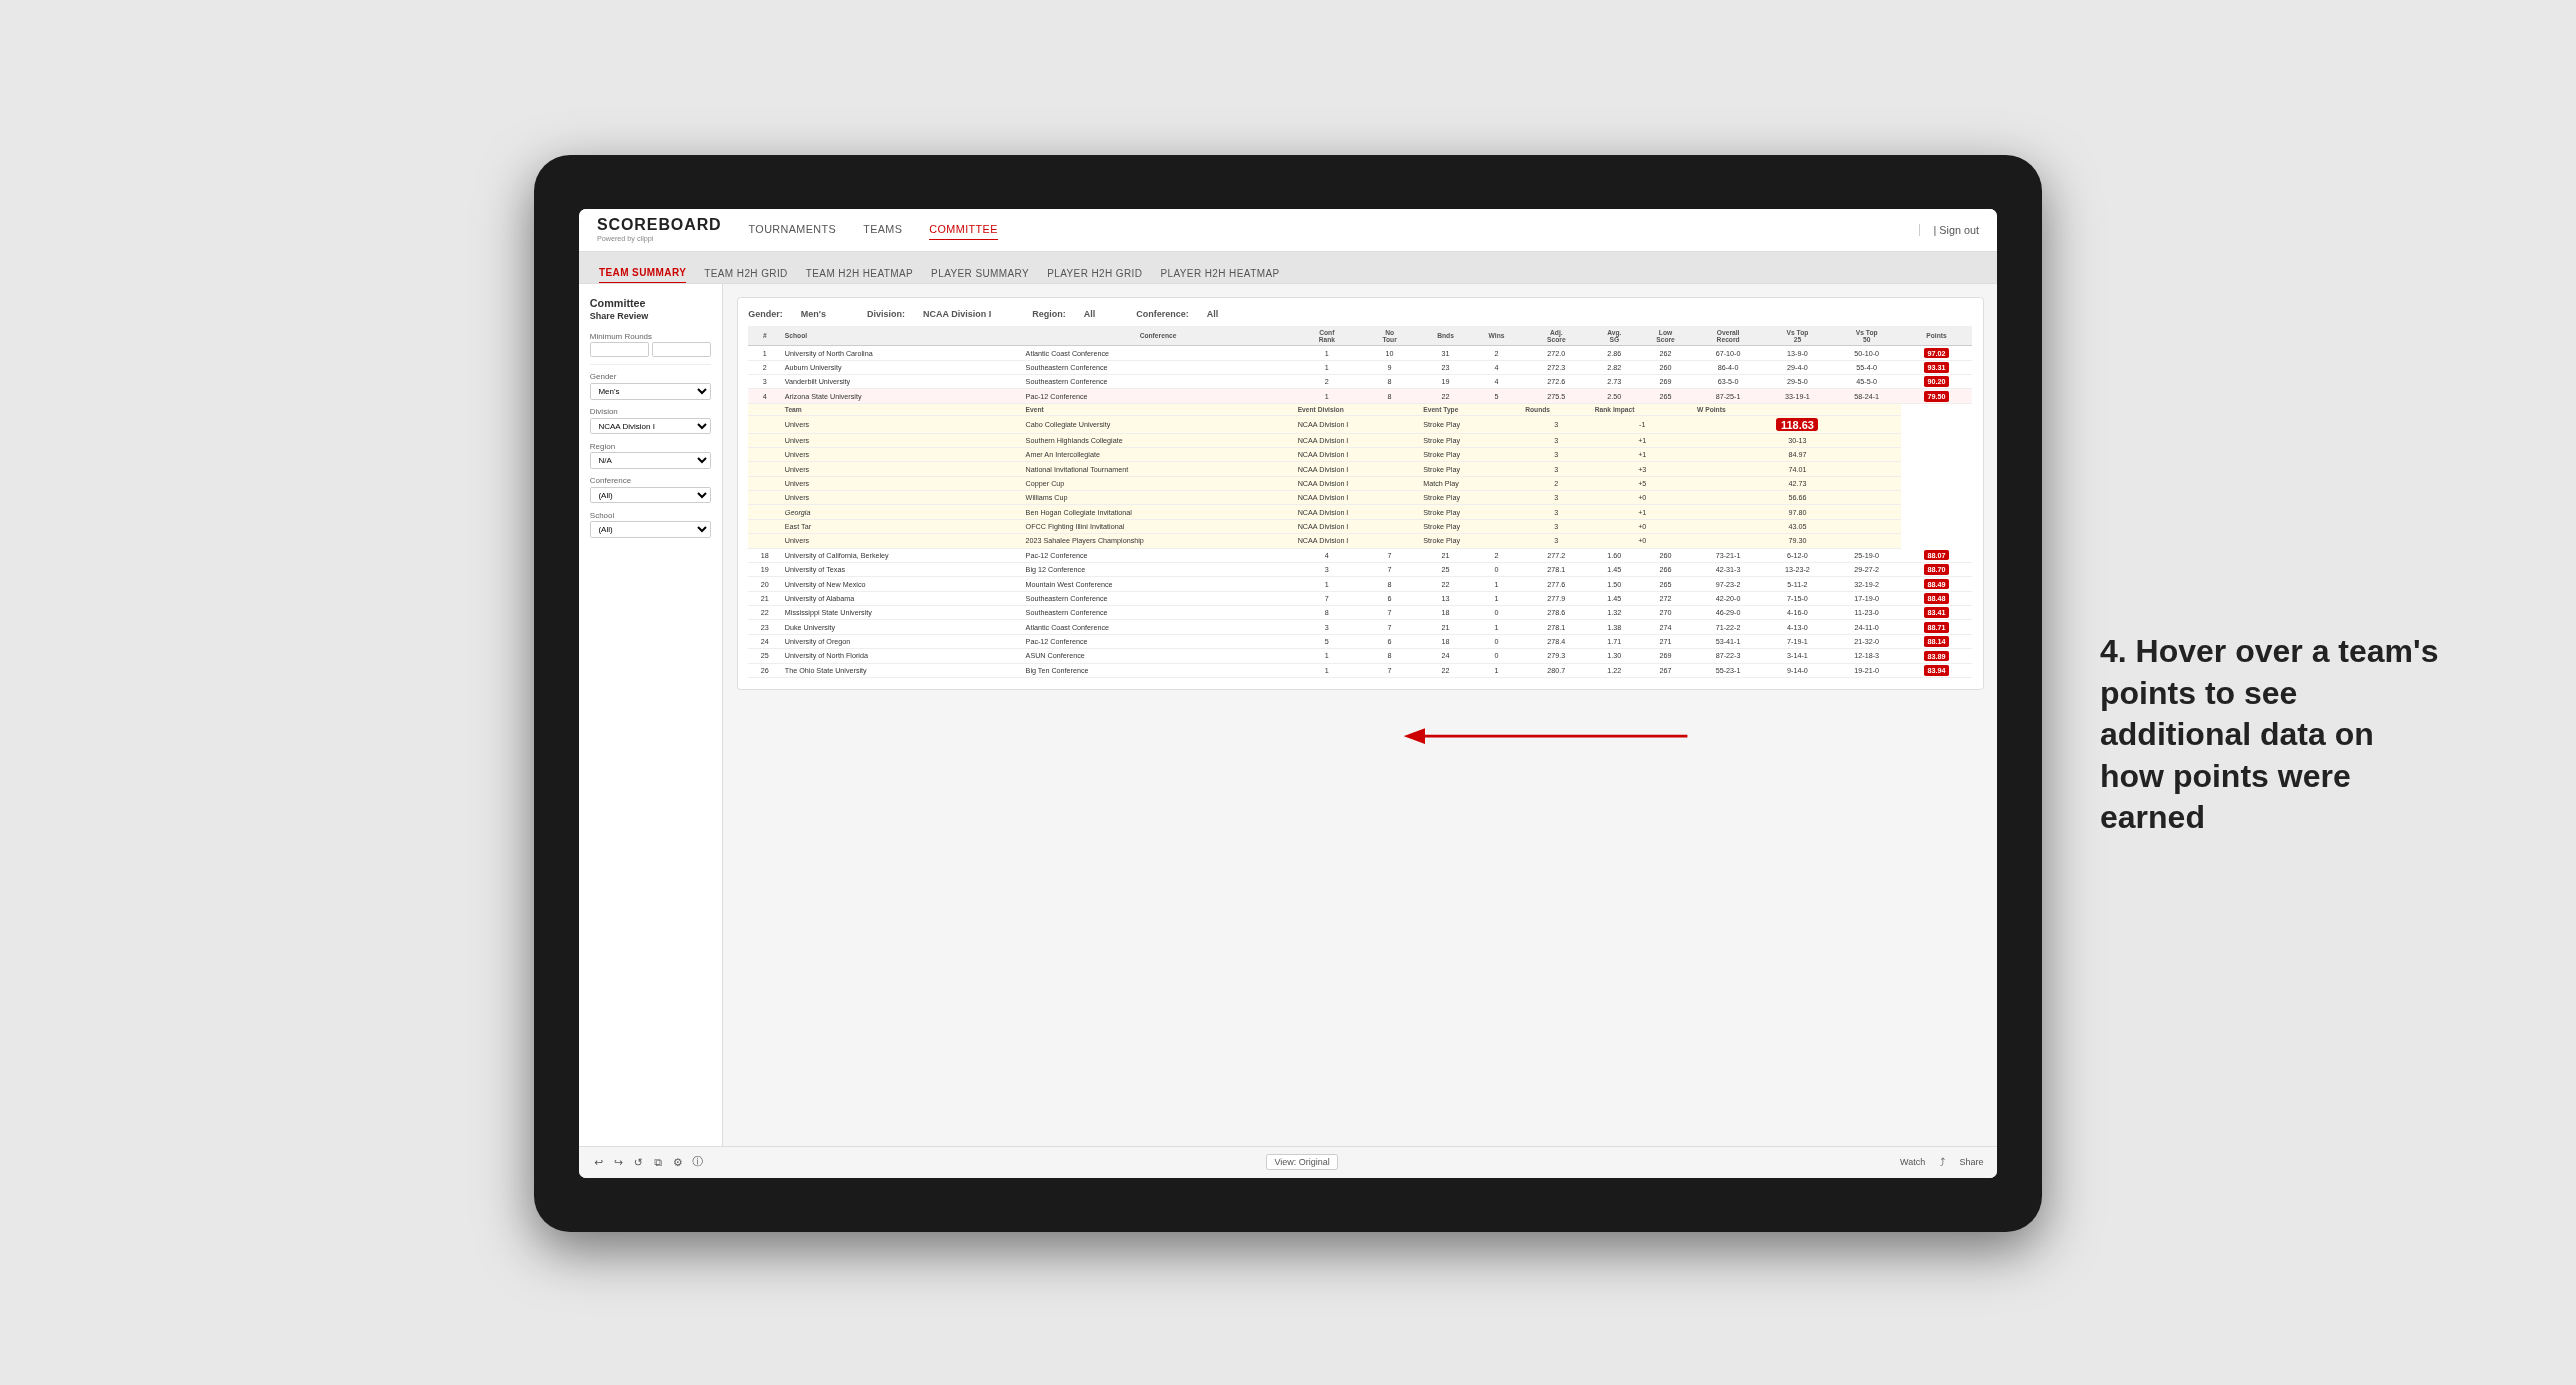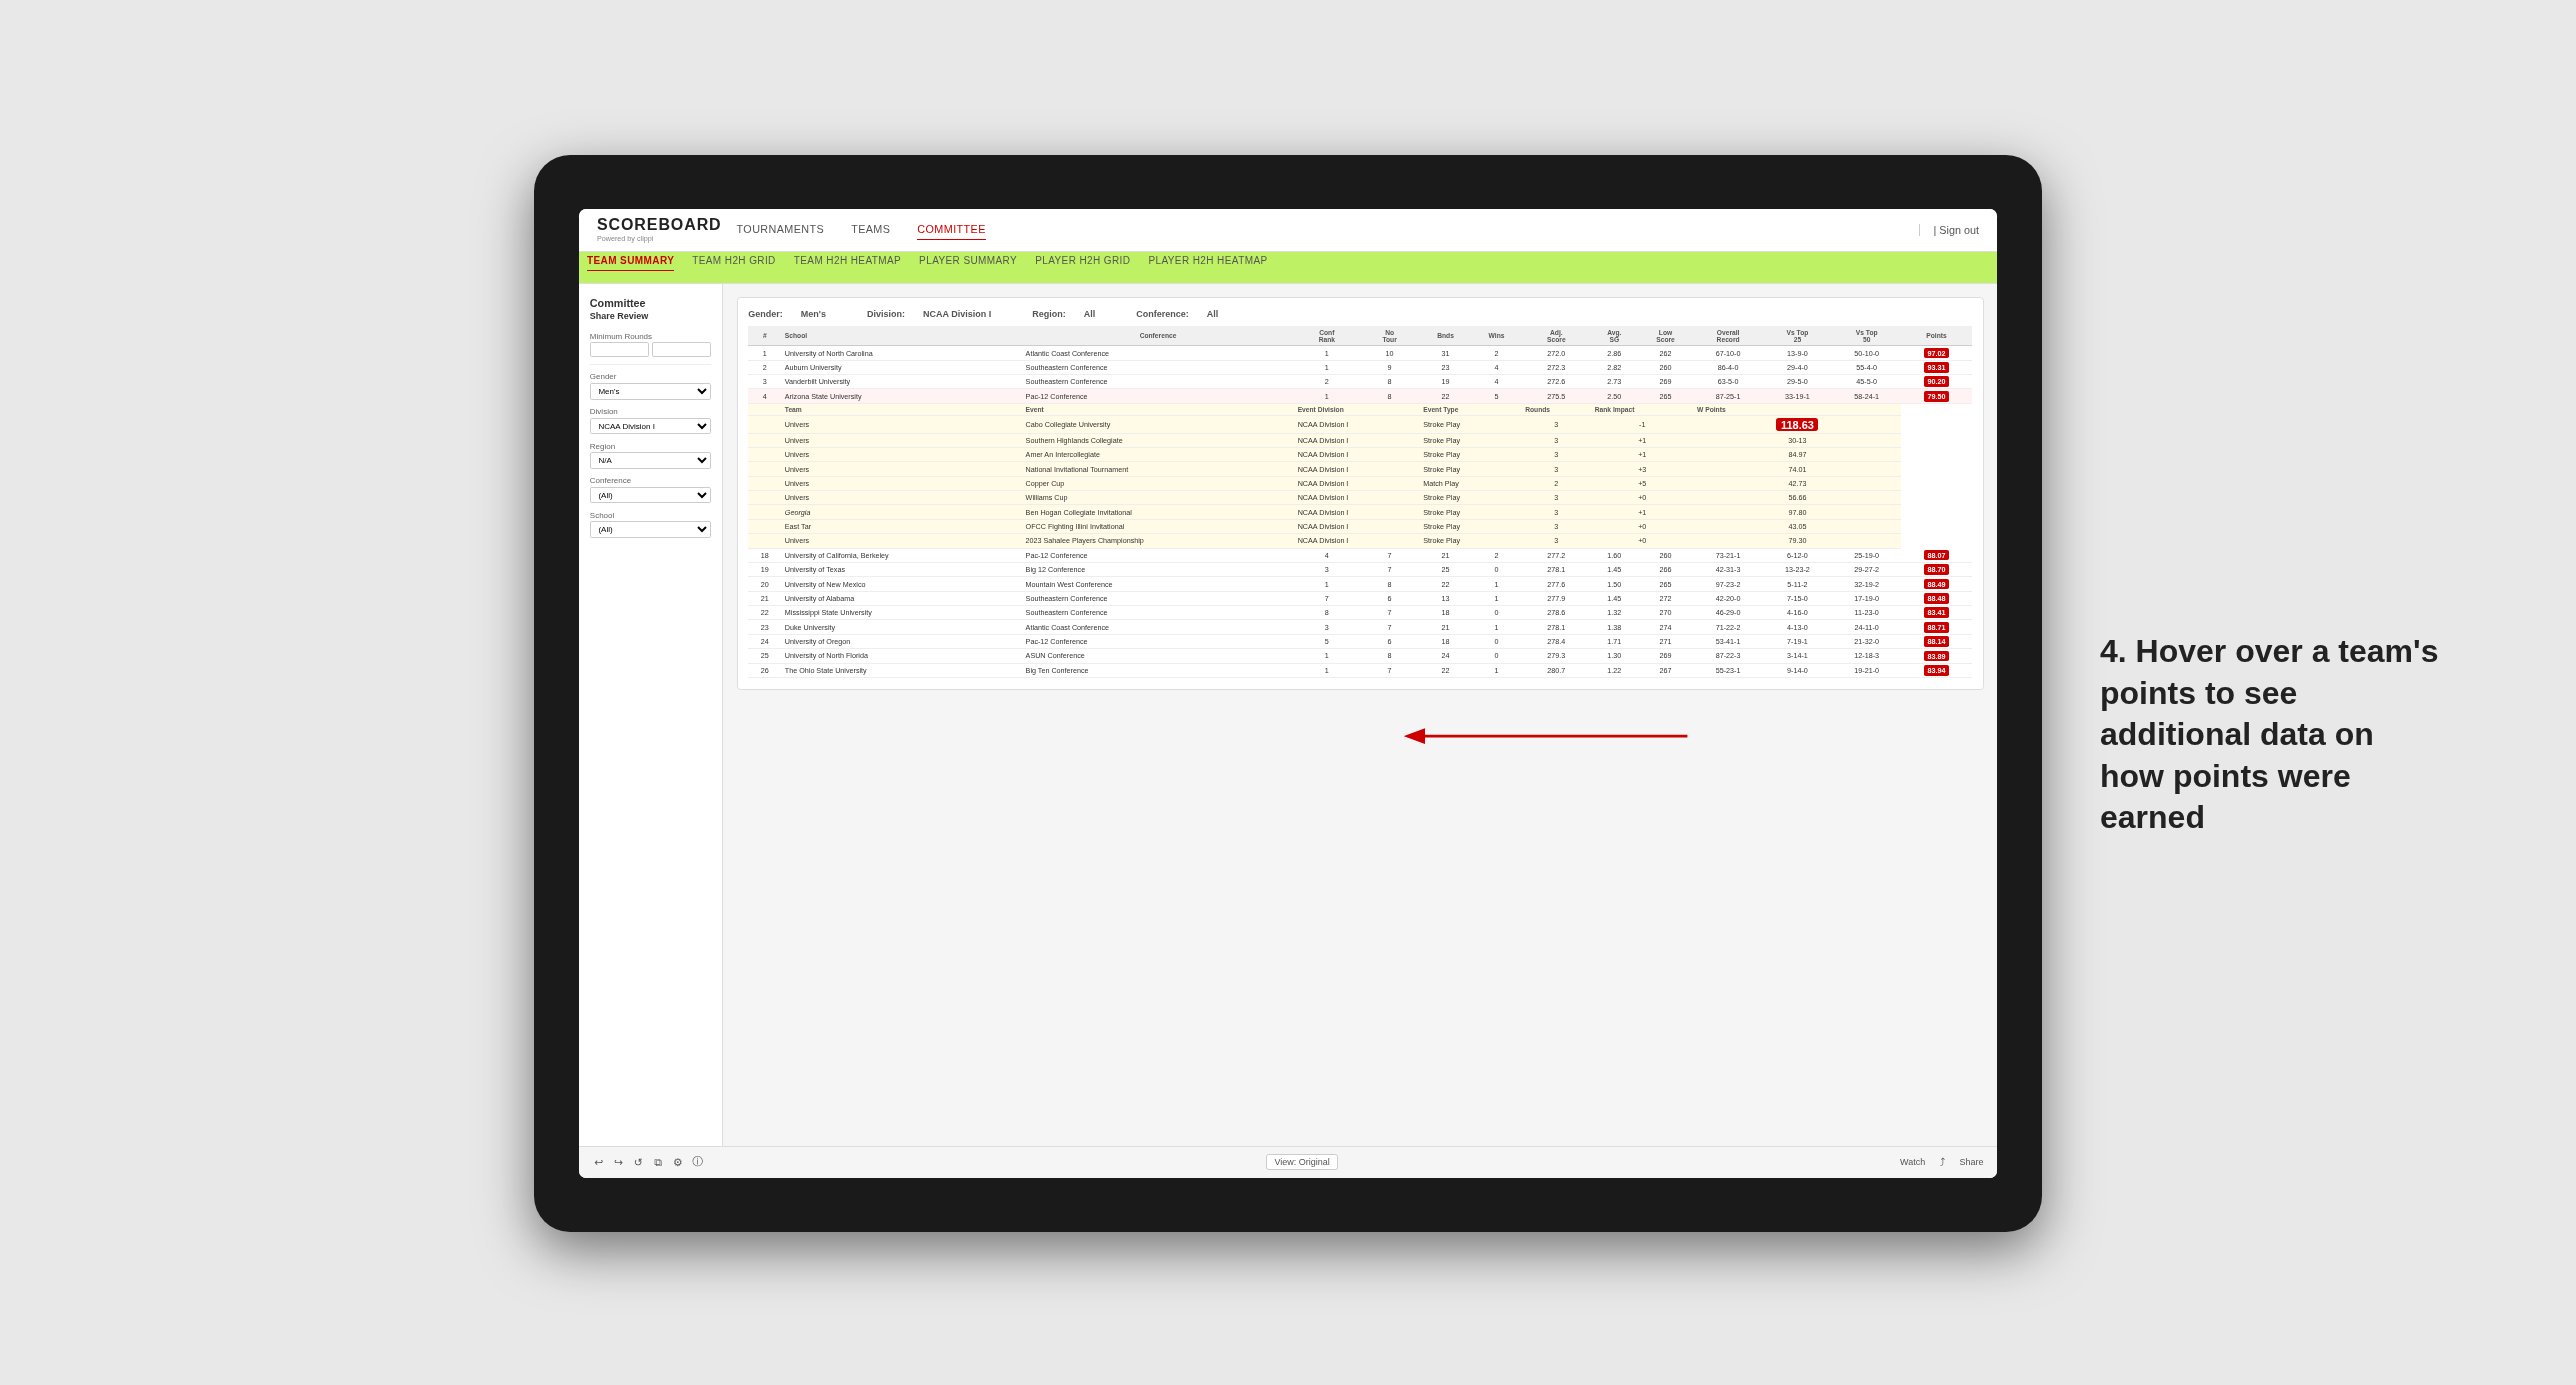--- a/index.html
+++ b/index.html
@@ -40,21 +40,21 @@
       align-items: center;
       padding: 0 18px;
       height: 43px;
       border-bottom: 0.9px solid #ddd;
       background: #fff;
     }
 
     .logo-area {
       display: flex;
       flex-direction: column;
-      margin-right: 15px;
+      margin-right: 27px;
       justify-content: space-between;
     }
 
     .logo-text {
       font-size: 16px;
       font-weight: 900;
       letter-spacing: 0.9px;
       color: #222;
     }
 
@@ -87,25 +87,25 @@
       font-size: 10.8px;
       color: #555;
       cursor: pointer;
       border-left: 0.9px solid #ccc;
       padding-left: 13.5px;
     }
 
     
     .sub-nav {
       display: flex;
-      align-items: flex-start;
-      padding: 0 8px;
+      align-items: flex-end;
+      padding: 0 20px;
       height: 32px;
       border-bottom: 0.9px solid #ddd;
-      background: #bef264;
+      background: #e5e5e5;
       gap: 18px;
     }
 
     .sub-nav-item {
       font-size: 10px;
       color: #555;
       cursor: pointer;
       padding: 3.6px 0;
       letter-spacing: 0.4px;
     }

